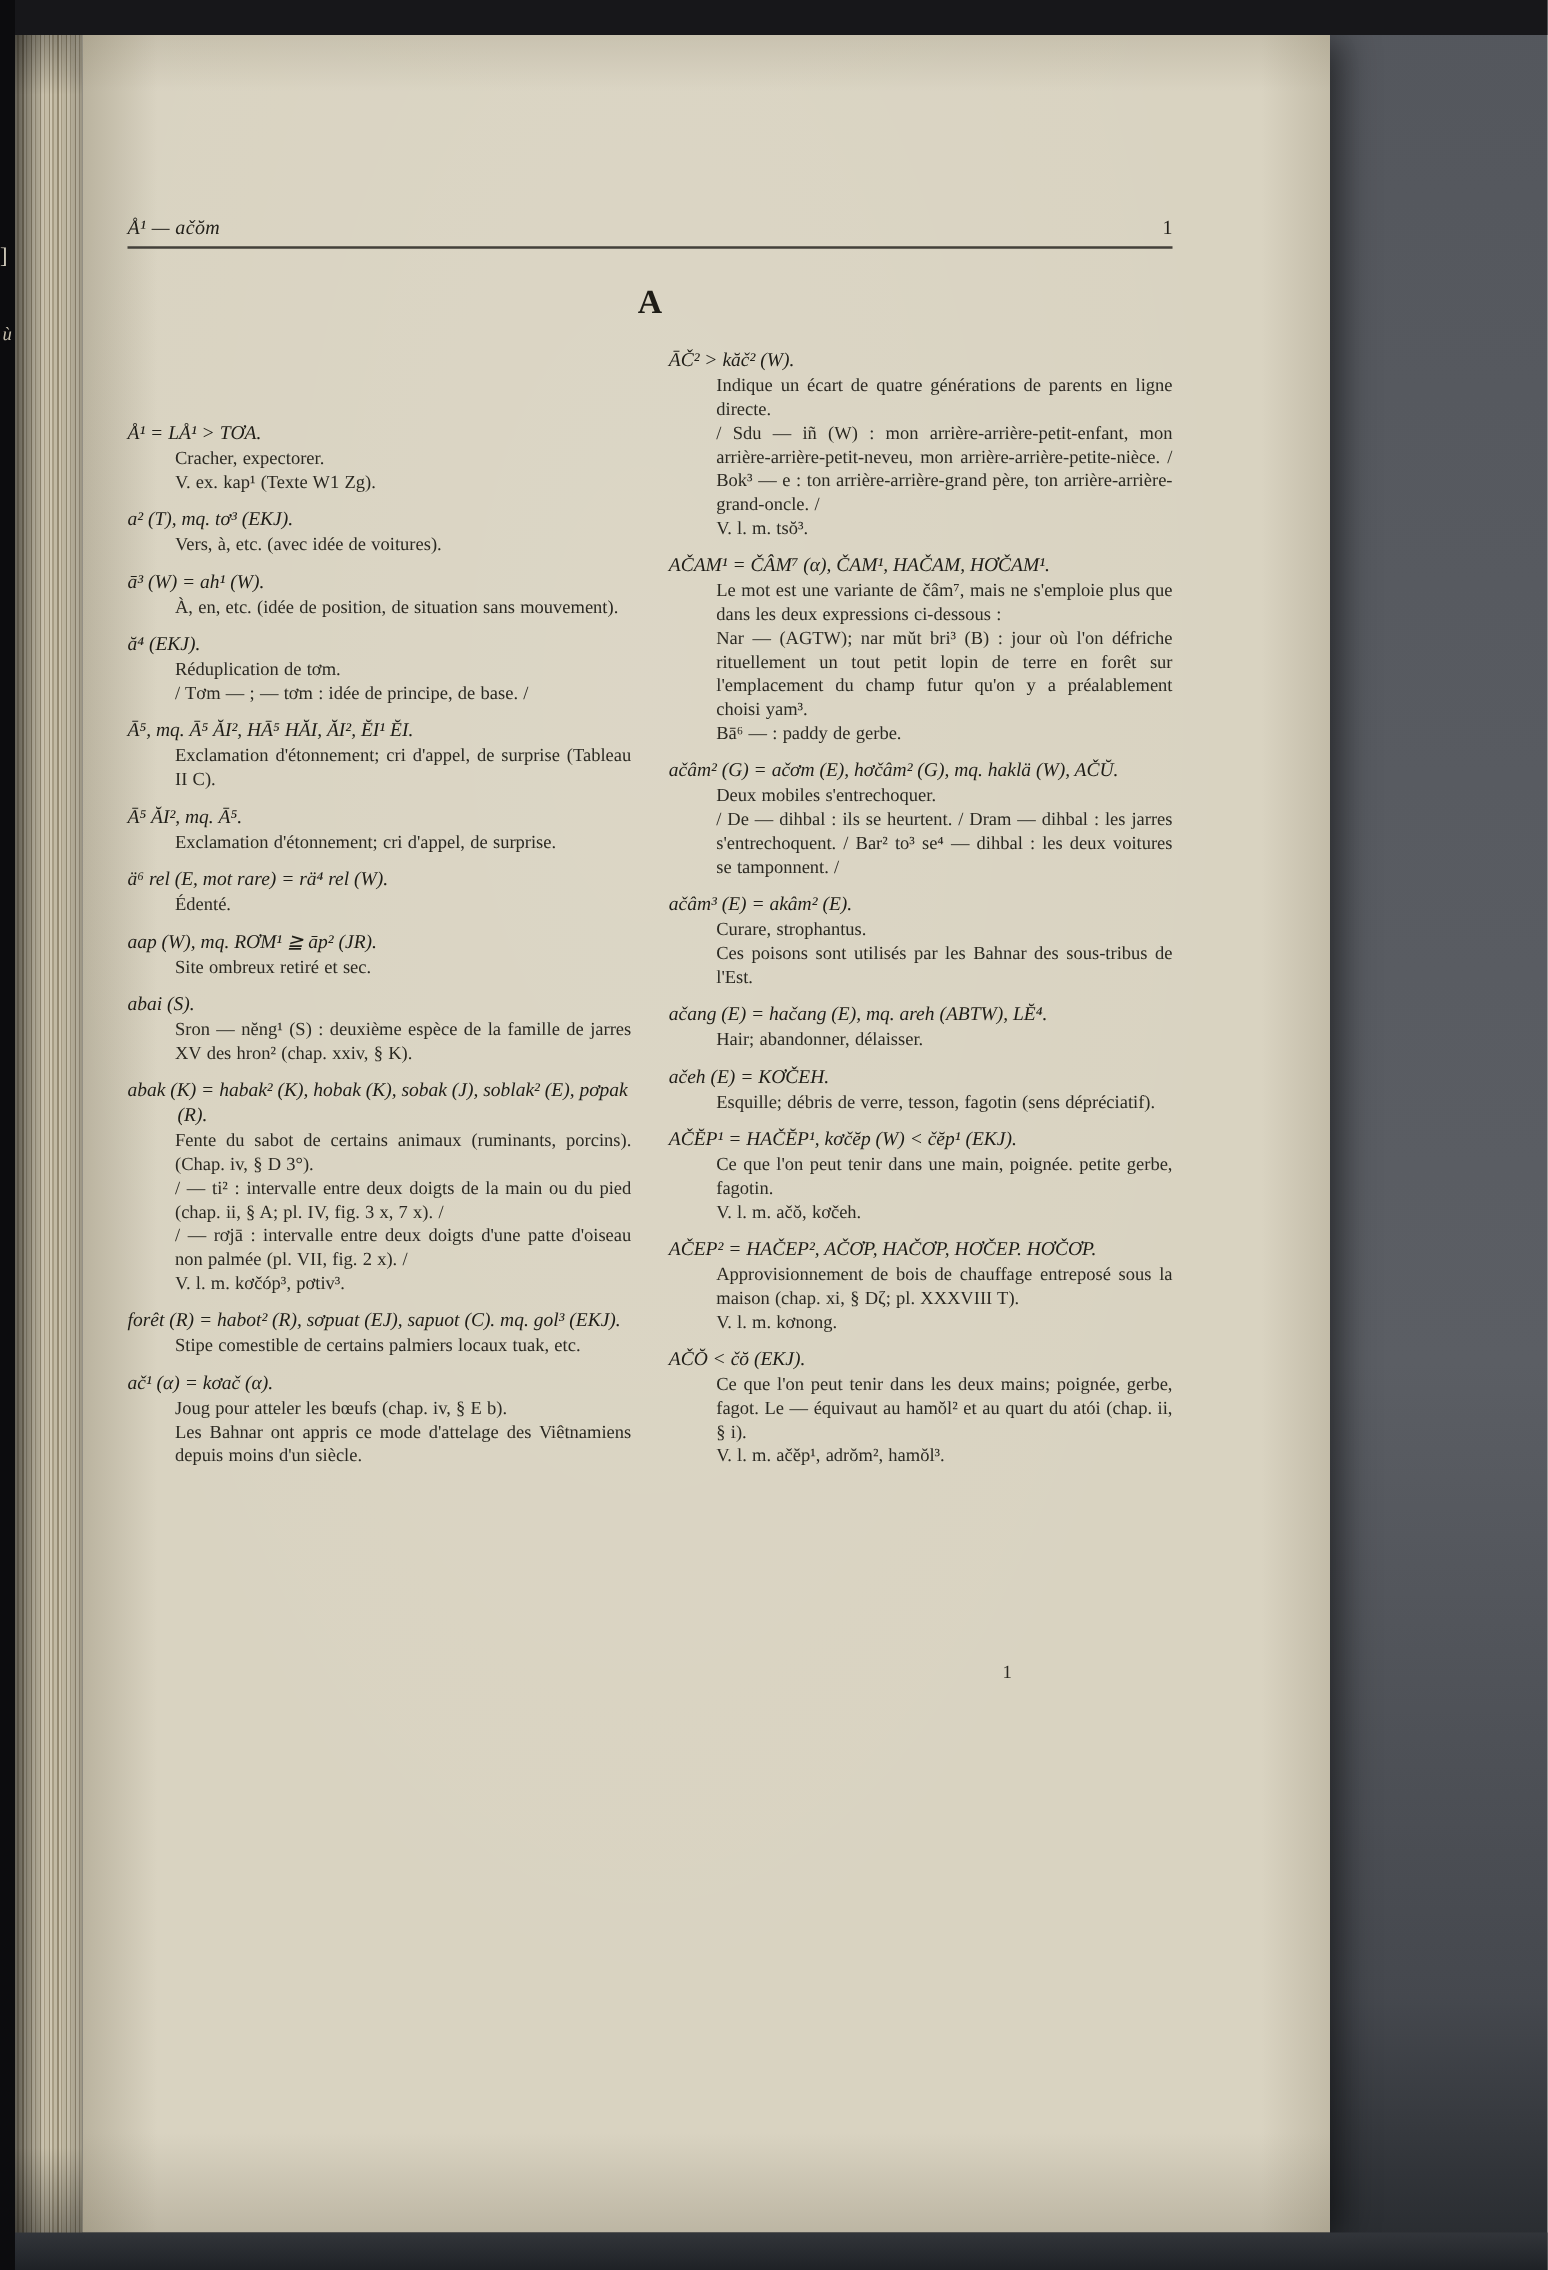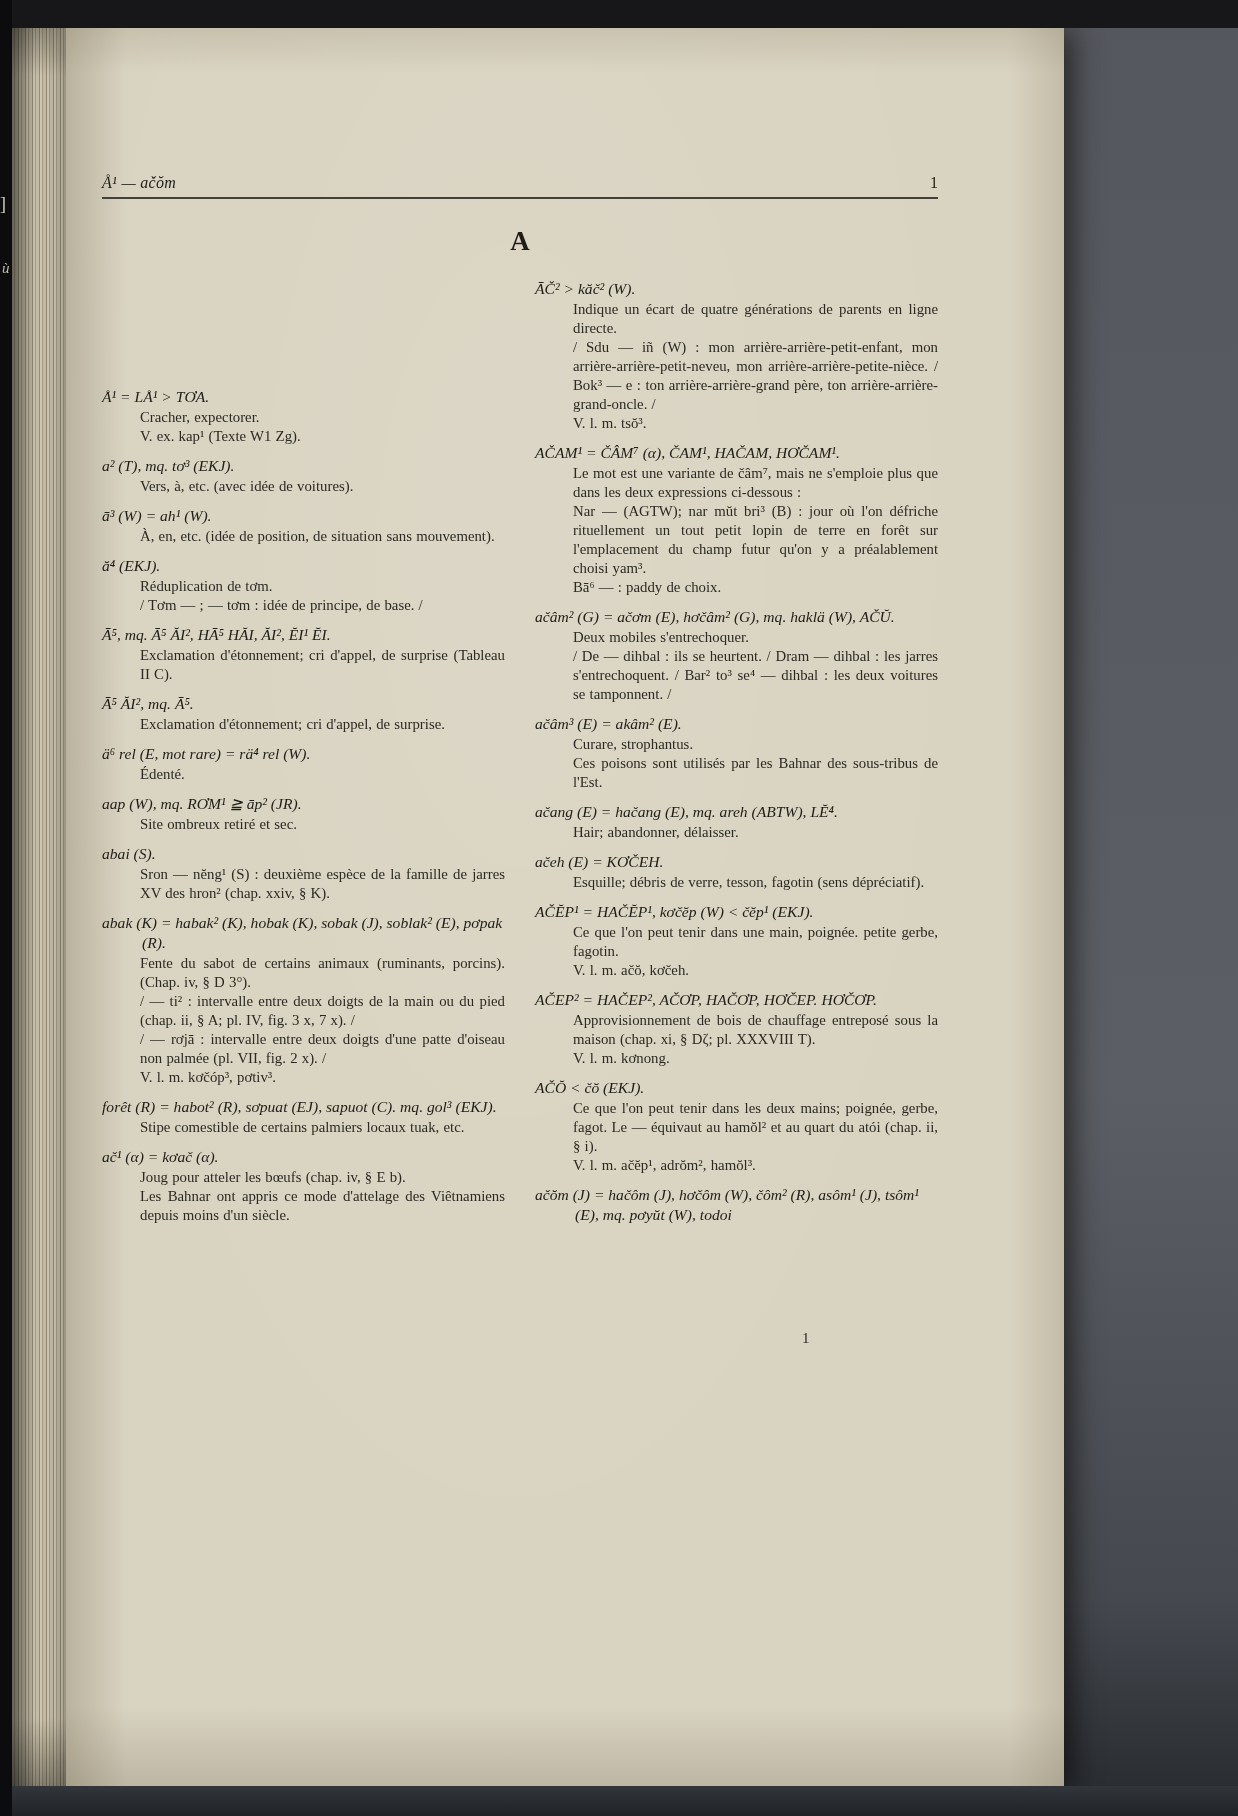--- a/index.html
+++ b/index.html
@@ -122,21 +122,21 @@
           <div class="entry">
             <div class="entry-head">ĀČ² &gt; kăč² (W).</div>
             <div class="entry-para">Indique un écart de quatre générations de parents en ligne directe.</div>
             <div class="entry-para">/ Sdu — iñ (W) : mon arrière-arrière-petit-enfant, mon arrière-arrière-petit-neveu, mon arrière-arrière-petite-nièce. / Bok³ — e : ton arrière-arrière-grand père, ton arrière-arrière-grand-oncle. /</div>
             <div class="entry-para">V. l. m. tsŏ³.</div>
           </div>
           <div class="entry">
             <div class="entry-head">AČAM¹ = ČÂM⁷ (α), ČAM¹, HAČAM, HƠČAM¹.</div>
             <div class="entry-para">Le mot est une variante de čâm⁷, mais ne s'emploie plus que dans les deux expressions ci-dessous :</div>
             <div class="entry-para">Nar — (AGTW); nar mŭt bri³ (B) : jour où l'on défriche rituellement un tout petit lopin de terre en forêt sur l'emplacement du champ futur qu'on y a préalablement choisi yam³.</div>
-            <div class="entry-para">Bā⁶ — : paddy de choix.</div>
+            <div class="entry-para">Bā⁶ — : paddy de gerbe.</div>
           </div>
           <div class="entry">
             <div class="entry-head">ačâm² (G) = ačơm (E), hơčâm² (G), mq. haklä (W), AČŬ.</div>
             <div class="entry-para">Deux mobiles s'entrechoquer.</div>
             <div class="entry-para">/ De — dihbal : ils se heurtent. / Dram — dihbal : les jarres s'entrechoquent. / Bar² to³ se⁴ — dihbal : les deux voitures se tamponnent. /</div>
           </div>
           <div class="entry">
             <div class="entry-head">ačâm³ (E) = akâm² (E).</div>
             <div class="entry-para">Curare, strophantus.</div>
             <div class="entry-para">Ces poisons sont utilisés par les Bahnar des sous-tribus de l'Est.</div>
@@ -157,20 +157,17 @@
           <div class="entry">
             <div class="entry-head">AČEP² = HAČEP², AČƠP, HAČƠP, HƠČEP. HƠČƠP.</div>
             <div class="entry-para">Approvisionnement de bois de chauffage entreposé sous la maison (chap. xi, § Dζ; pl. XXXVIII T).</div>
             <div class="entry-para">V. l. m. kơnong.</div>
           </div>
           <div class="entry">
             <div class="entry-head">AČŎ &lt; čŏ (EKJ).</div>
             <div class="entry-para">Ce que l'on peut tenir dans les deux mains; poignée, gerbe, fagot. Le — équivaut au hamŏl² et au quart du atói (chap. ii, § i).</div>
             <div class="entry-para">V. l. m. ačĕp¹, adrŏm², hamŏl³.</div>
           </div>
-          <div class="entry">
-            <div class="entry-head">ačŏm (J) = hačôm (J), hơčôm (W), čôm² (R), asôm¹ (J), tsôm¹ (E), mq. pơyŭt (W), todoi</div>
-          </div>
         </div>
     </div>
   </div>
   <div class="footer-sig">1</div>
 </div>
 
 </body></html>

